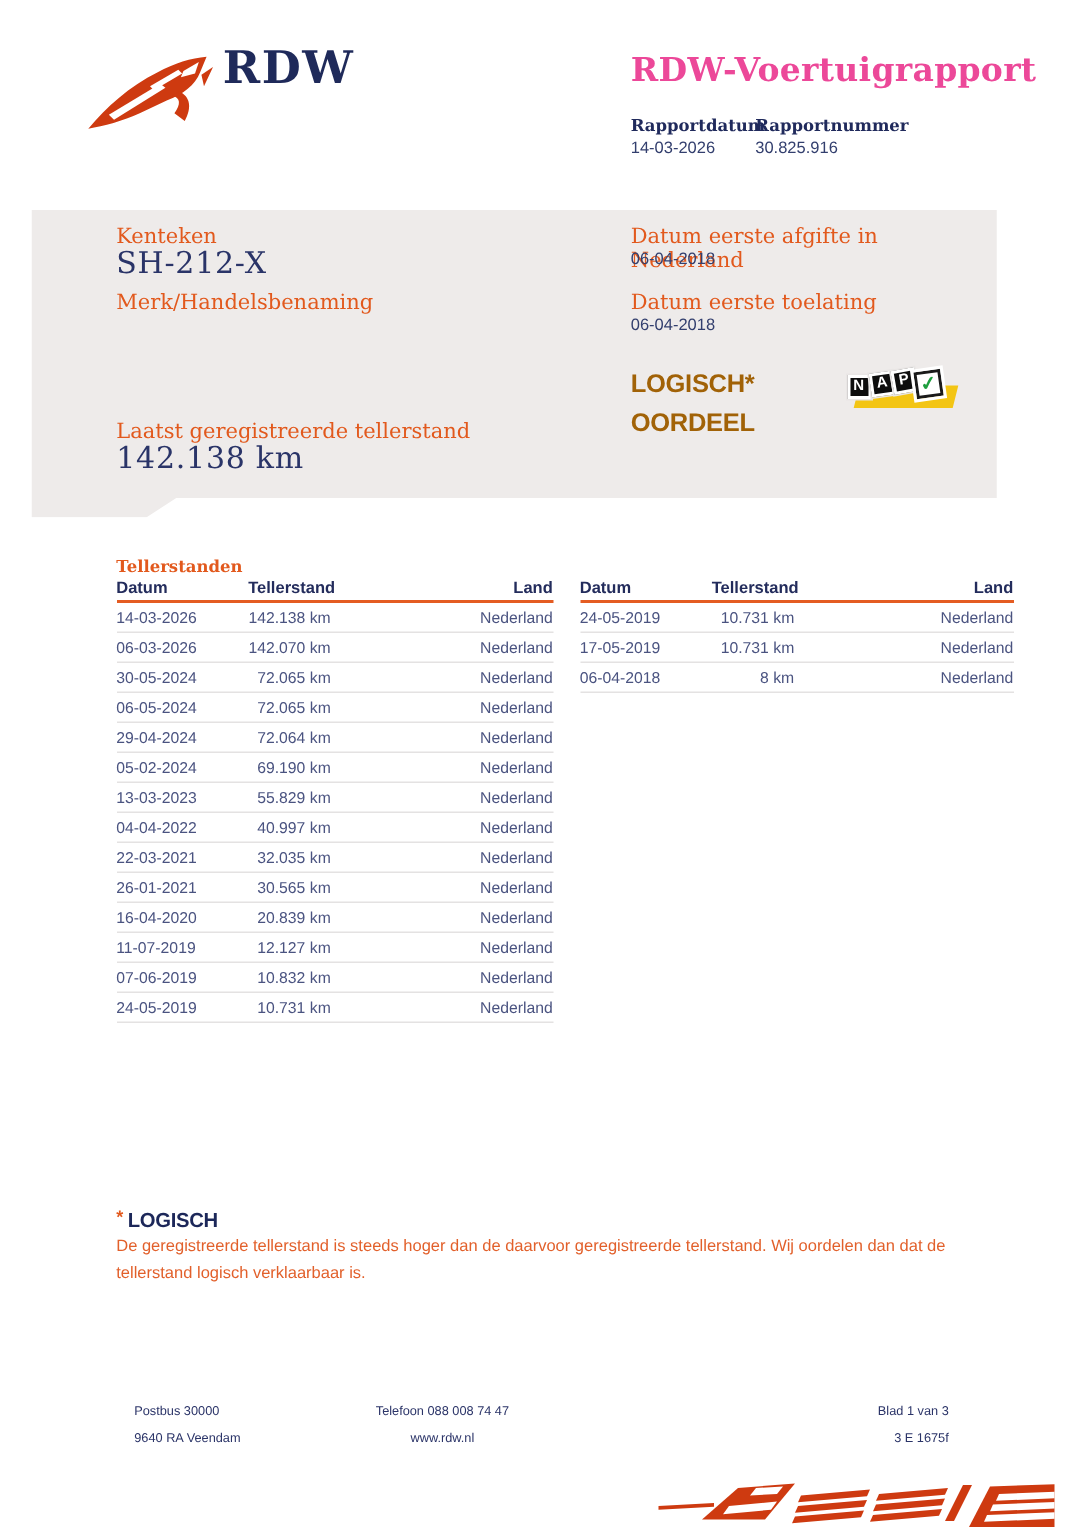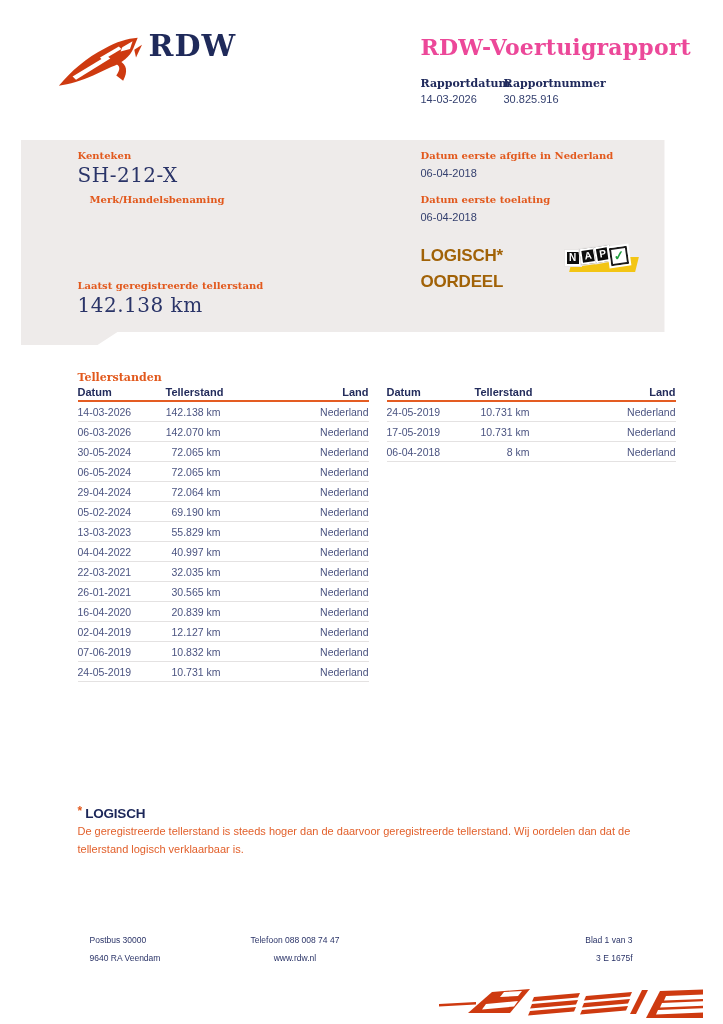--- a/index.html
+++ b/index.html
@@ -34,22 +34,22 @@
   .meta-c1 { left:400px; }
   .meta-c2 { left:483px; }
 
   
   .panel {
     position:absolute; left:0; top:140px; width:644px; height:205px;
     background:#eeebea;
     clip-path:polygon(0 0, 644px 0, 644px 192px, 97px 192px, 77px 205px, 0 205px);
   }
   .fld-label {
-    position:absolute; font-family:"DejaVu Serif", serif; font-weight:bold;
-    font-size:10px; color:#e2591d;
+    position:absolute; font-family:"DejaVu Serif", serif; font-weight:normal;
+    font-size:14px; color:#e2591d;
   }
   .fld-big {
     position:absolute; font-family:"DejaVu Serif", serif;
     font-size:20px; color:#2a3468; letter-spacing:0.5px;
   }
   .fld-small { position:absolute; font-size:11px; color:#333f6e; }
   .oordeel {
     position:absolute; left:400px; top:103px;
     font-size:17px; font-weight:bold; color:#a16207;
     line-height:26px; letter-spacing:-0.2px;
@@ -145,21 +145,21 @@
 
   <div class="abs meta-label meta-c1 meta-l1">Rapportdatum</div>
   <div class="abs meta-label meta-c2 meta-l1">Rapportnummer</div>
   <div class="abs meta-value meta-c1 meta-l2">14-03-2026</div>
   <div class="abs meta-value meta-c2 meta-l2">30.825.916</div>
 
   <section class="panel">
     <div class="fld-label" style="left:57px; top:10px">Kenteken</div>
     <div class="fld-big" style="left:57px; top:23px">SH-212-X</div>
 
-    <div class="fld-label" style="left:69px; top:54px">Merk/Handelsbenaming</div>
+    <div class="fld-label" style="left:57px; top:54px">Merk/Handelsbenaming</div>
 
     <div class="fld-label" style="left:57px; top:140px">Laatst geregistreerde tellerstand</div>
     <div class="fld-big" style="left:57px; top:153px">142.138 km</div>
 
     <div class="fld-label" style="left:400px; top:10px">Datum eerste afgifte in Nederland</div>
     <div class="fld-small" style="left:400px; top:27px">06-04-2018</div>
 
     <div class="fld-label" style="left:400px; top:54px">Datum eerste toelating</div>
     <div class="fld-small" style="left:400px; top:71px">06-04-2018</div>
 
@@ -237,21 +237,21 @@
           <div class="c0">26-01-2021</div>
           <div class="c1">30.565 km</div>
           <div class="c2">Nederland</div>
         </div>
         <div class="trow">
           <div class="c0">16-04-2020</div>
           <div class="c1">20.839 km</div>
           <div class="c2">Nederland</div>
         </div>
         <div class="trow">
-          <div class="c0">02-04-2019</div>
+          <div class="c0">11-07-2019</div>
           <div class="c1">12.127 km</div>
           <div class="c2">Nederland</div>
         </div>
         <div class="trow">
           <div class="c0">07-06-2019</div>
           <div class="c1">10.832 km</div>
           <div class="c2">Nederland</div>
         </div>
         <div class="trow">
           <div class="c0">24-05-2019</div>

